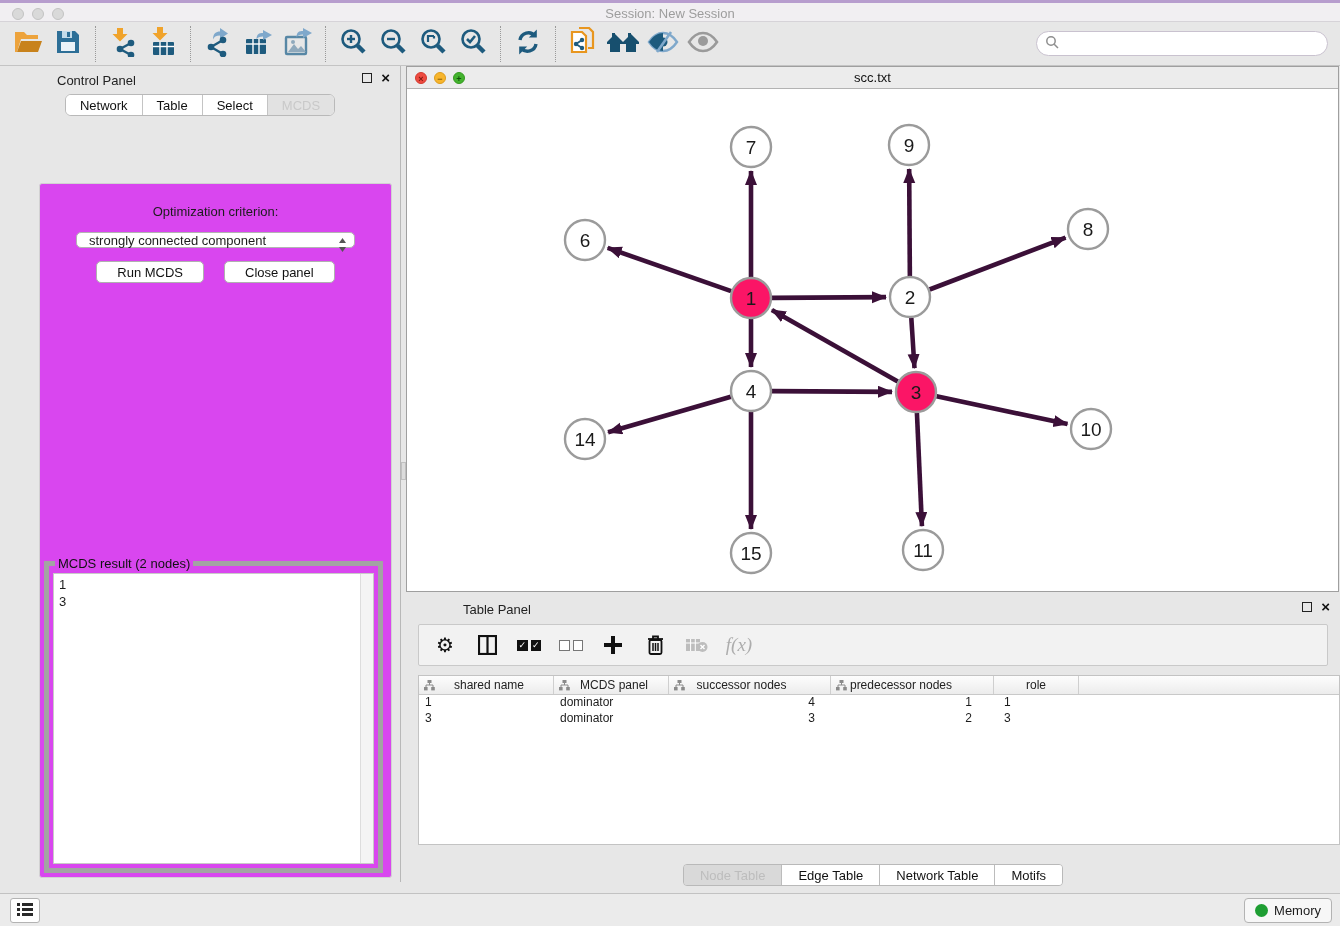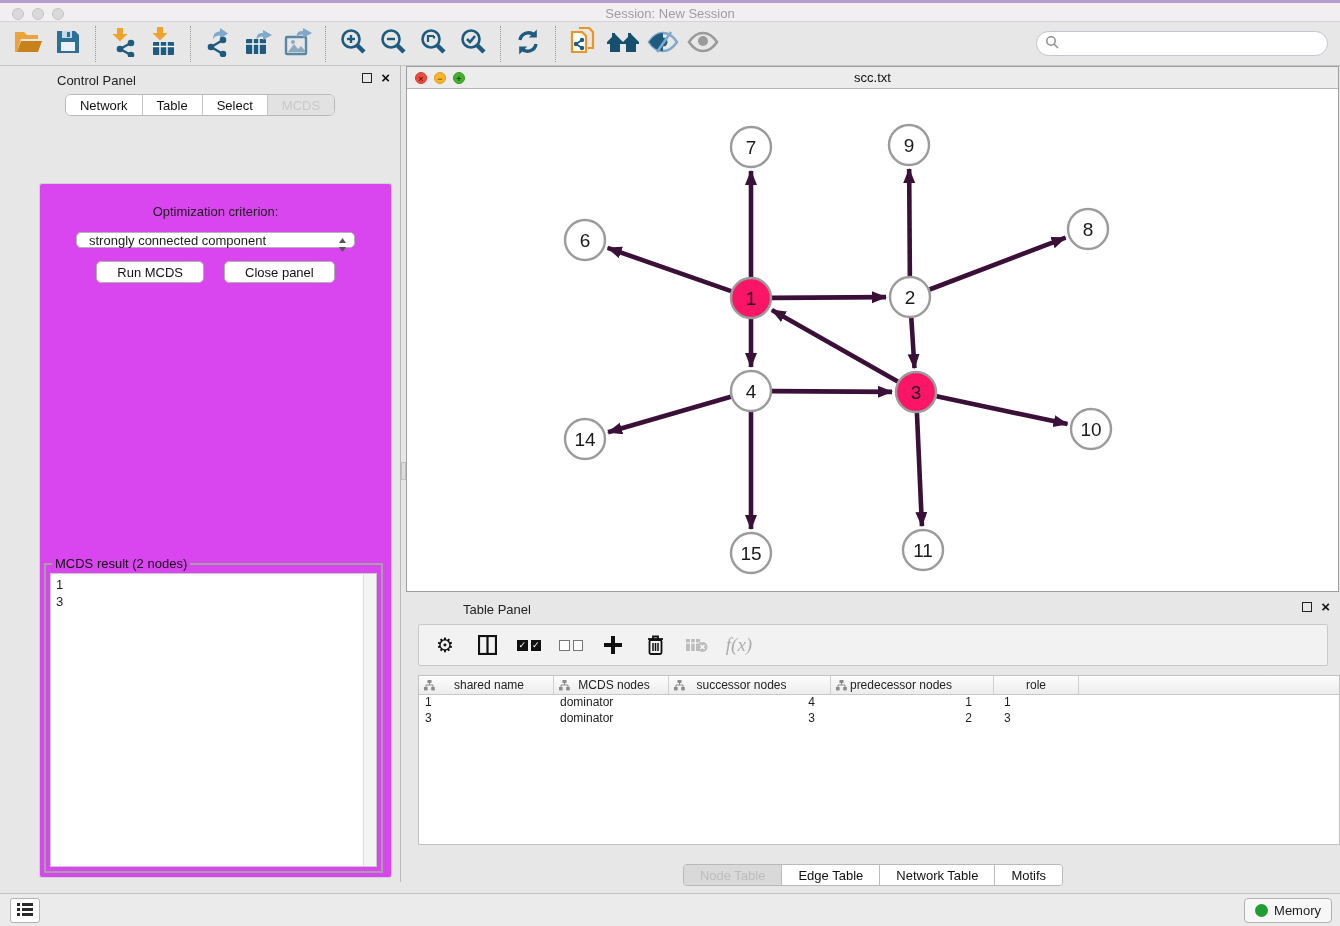--- a/index.html
+++ b/index.html
@@ -38,21 +38,21 @@
   .cp-content { position:absolute; left:8px; right:8px; top:117px; bottom:4px;
     background:#d946ef; border:1px solid #d2d2d2; border-radius:3px;margin-left:31px; }
   .opt-label { text-align:center; margin-top:20px; }
   .dropdown { position:relative; margin:13px 36px 0 36px; height:16px; background:#fff;
     border:1px solid #b3b3b3; border-radius:5px; display:flex; align-items:center; padding:0 24px 0 12px; }
   .dd-arrows { position:absolute; right:7px; top:4px; }
   .btnrow { display:flex; justify-content:center; gap:20px; margin-top:13px; }
   .pbtn { height:22px; padding:0 20px; background:#fff; border:1px solid #b0b0b0; border-radius:5px;
     font:13px "Liberation Sans",sans-serif; color:#111; }
   .result-box { position:absolute; left:4px; right:8px; top:372px; bottom:4px;
-    border:2px solid #a3a3a3; background:transparent; padding:0; }
+    border:5px solid #a3a3a3; background:transparent; padding:0; }
   .result-box legend { font-size:13px; margin-left:6px; padding:0 3px; color:#111; }
   .result-inner { position:absolute; left:4px; right:4px; top:2px; bottom:4px; background:#fff; border:1px solid #c9c9c9; }
   .result-text { position:absolute; left:5px; top:2px; font-size:13px; line-height:17px; white-space:pre-line; }
   .result-scroll { position:absolute; right:0; top:0; bottom:0; width:13px; background:#f4f4f4; border-left:1px solid #ddd; }
   
   .netwin { position:absolute; left:406px; top:66px; width:933px; height:526px; background:#fff; border:1px solid #9f9f9f; }
   .netbar { position:relative; height:22px; background:#ececec; border-bottom:1px solid #b3b3b3; }
   .netbar .lights { position:absolute; left:8px; top:5px; display:flex; gap:7px; }
   .lt { width:12px; height:12px; border-radius:50%; font-size:9px; line-height:12px; text-align:center; font-weight:bold; display:block; }
   .lt.red { background:#ee4b40; border:1px solid #d33a30; color:#7e1710; }
@@ -494,21 +494,21 @@
             </svg></span>
         <span>shared name</span>
       </div>
       <div class="th c1">
         <span class="tree"><svg width="11" height="11" viewBox="0 0 11 11">
               <path d="M5.5 3v2M2 7V5h7v2" stroke="#8a8a8a" fill="none"></path>
               <rect x="3.5" y="0" width="4" height="3" fill="#8a8a8a"></rect>
               <rect x="0" y="7" width="3.6" height="3.4" fill="#8a8a8a"></rect>
               <rect x="7.2" y="7" width="3.6" height="3.4" fill="#8a8a8a"></rect>
             </svg></span>
-        <span>MCDS nodes</span>
+        <span>MCDS panel</span>
       </div>
       <div class="th c2" style="justify-content:center; text-align:center;">
         <span class="tree"><svg width="11" height="11" viewBox="0 0 11 11">
               <path d="M5.5 3v2M2 7V5h7v2" stroke="#8a8a8a" fill="none"></path>
               <rect x="3.5" y="0" width="4" height="3" fill="#8a8a8a"></rect>
               <rect x="0" y="7" width="3.6" height="3.4" fill="#8a8a8a"></rect>
               <rect x="7.2" y="7" width="3.6" height="3.4" fill="#8a8a8a"></rect>
             </svg></span>
         <span>successor nodes</span>
       </div>

